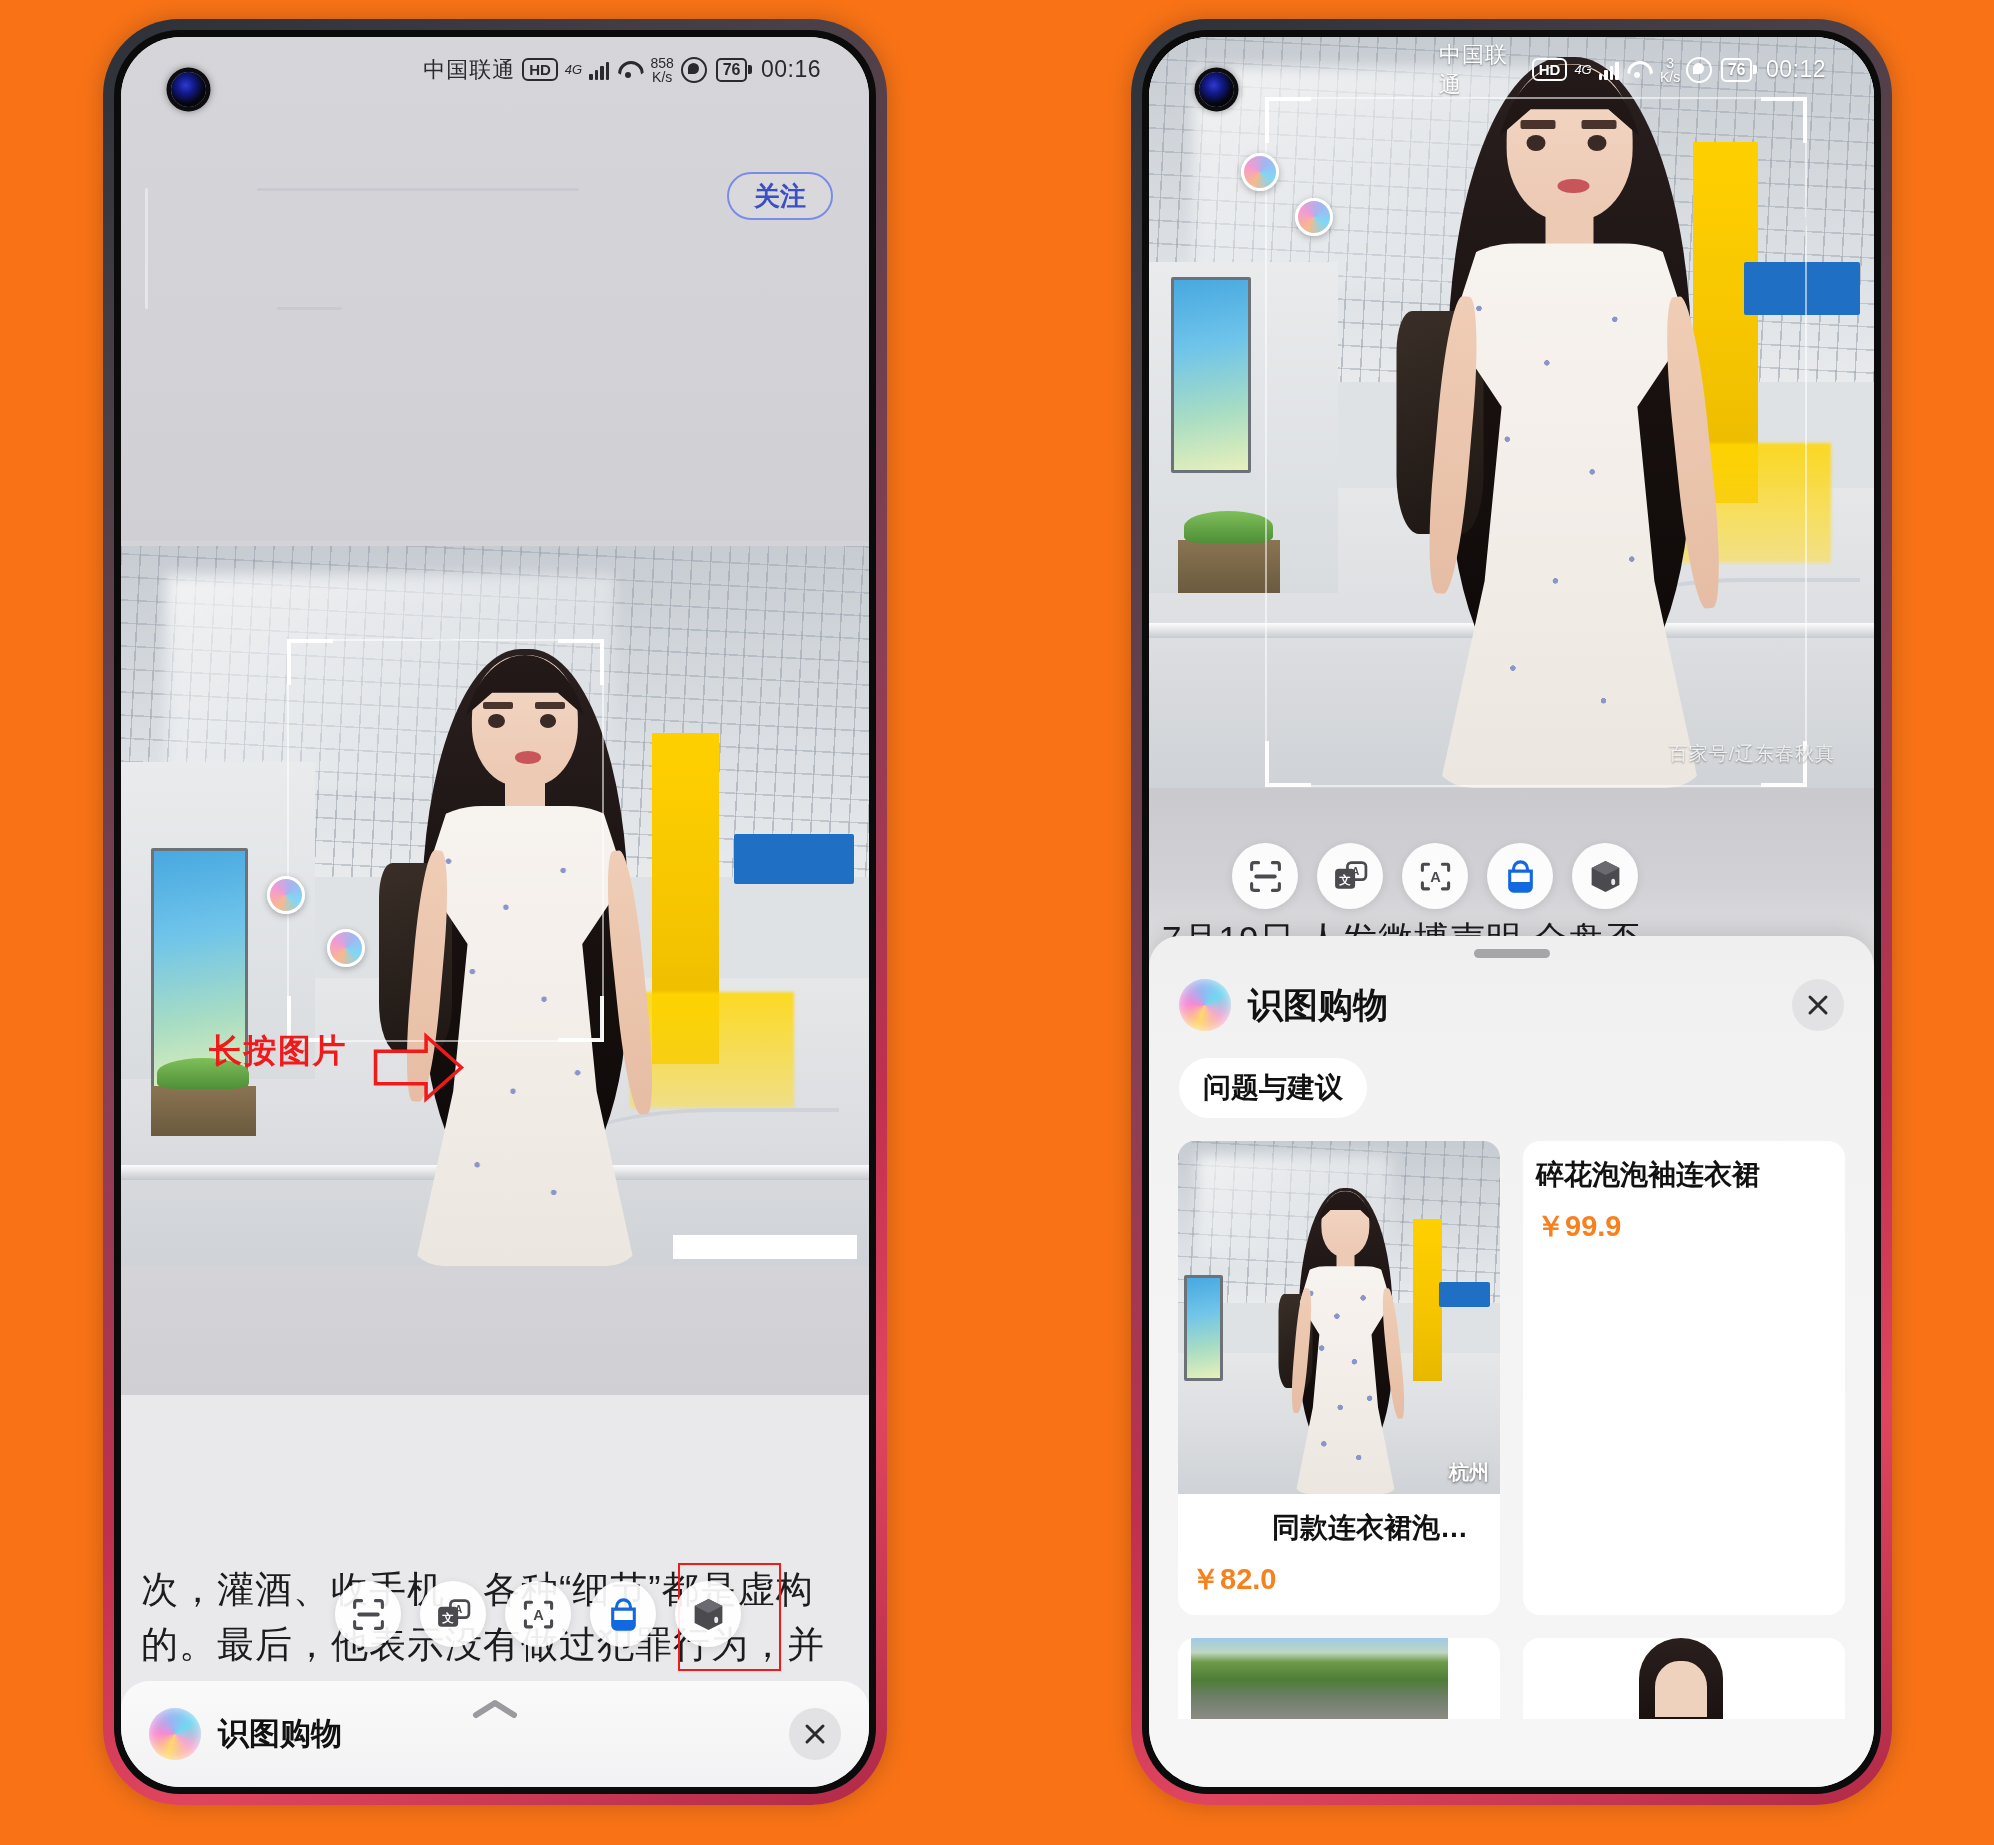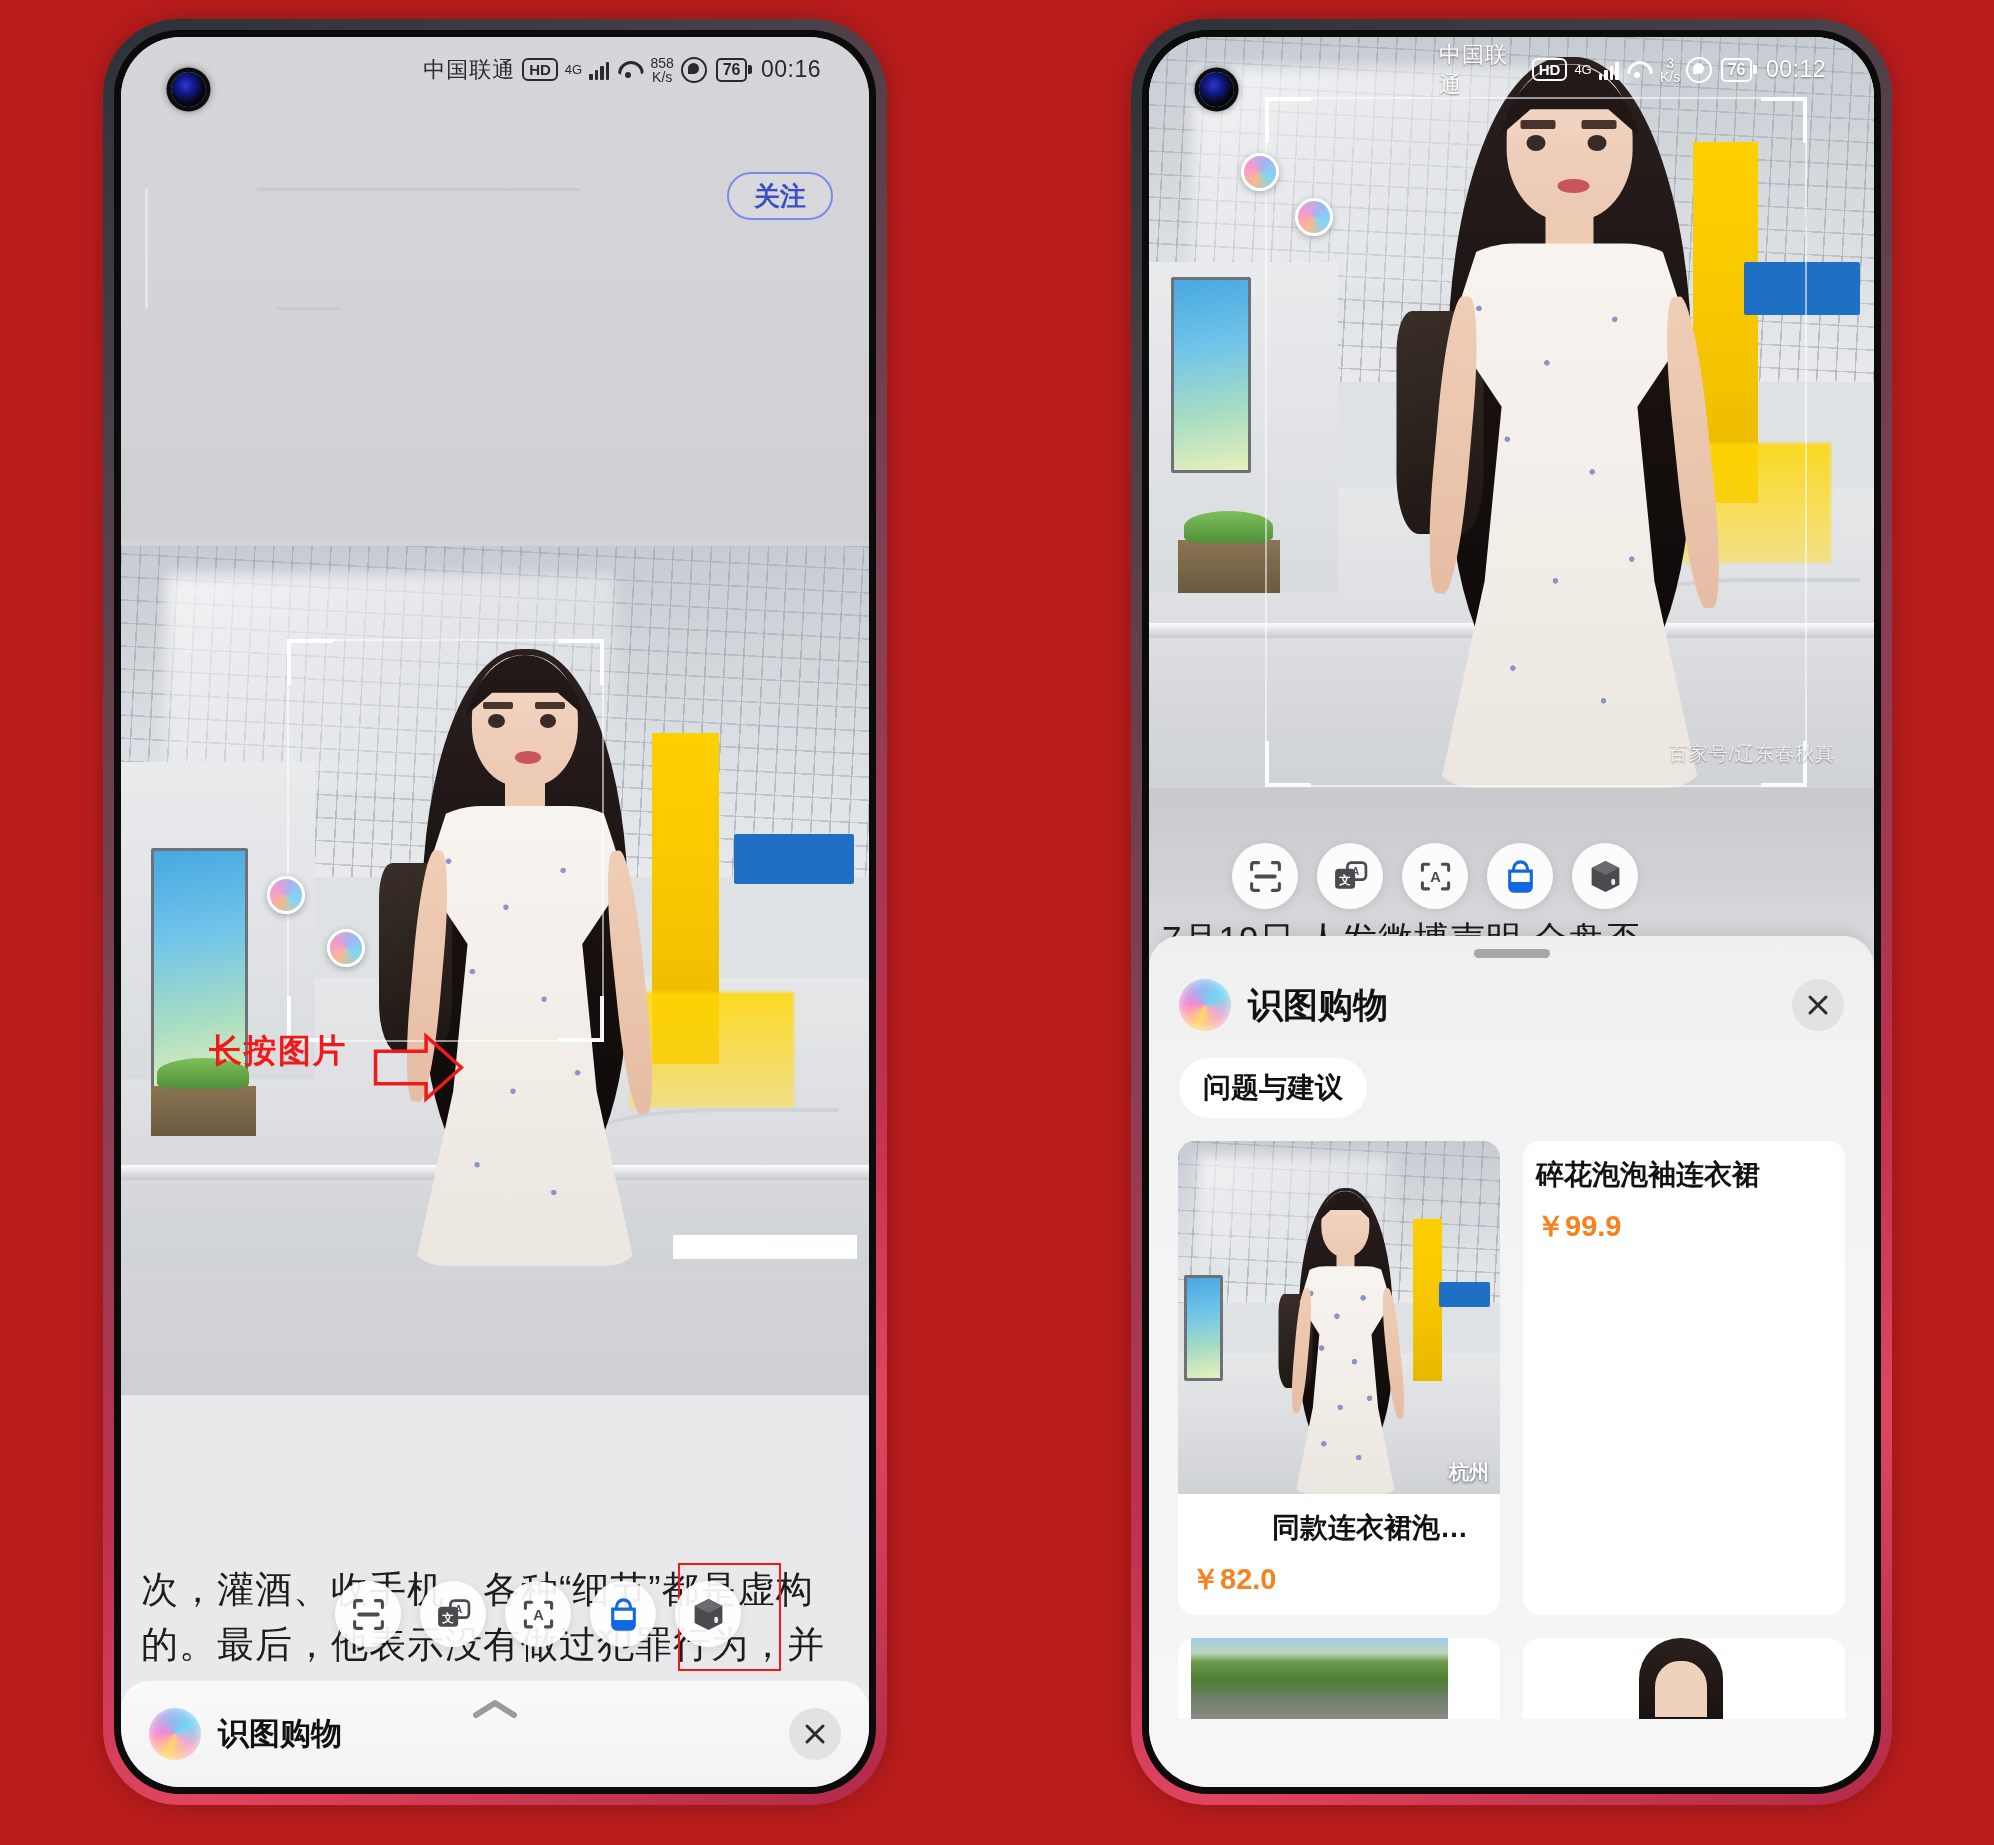--- a/index.html
+++ b/index.html
@@ -1,19 +1,19 @@
 <!DOCTYPE html>
 <html style="font-size:8px"><head>
 <meta charset="utf-8">
 <style>
   * { box-sizing: border-box; margin:0; padding:0; }
   html,body { width:1995px; height:1845px; background:#ffffff;
     font-family:"Liberation Sans","DejaVu Sans",sans-serif; overflow:hidden; }
 
-  .stage { position:relative; width:1995px; height:1845px; background:#b91c1c; }
+  .stage { position:relative; width:1995px; height:1845px; background:#f97316; }
 
   
   .phone { position:absolute; border-radius:76px; padding:11px;
     background:linear-gradient(150deg,#2c3138 0%,#4a4047 18%,#8a3f55 48%,#c0304f 68%,#e0455f 82%,#b02a48 100%);
     box-shadow:0 0 24px rgba(0,0,0,.22); }
   .phone-inner { position:relative; width:100%; height:100%; border-radius:66px;
     background:#0b0b0c; padding:7px; }
   .screen { position:relative; width:100%; height:100%; border-radius:60px;
     overflow:hidden; background:#d4d4d8; }
 
@@ -30,21 +30,21 @@
 
   
   .statusbar { position:absolute; left:0; top:0; width:100%; height:65px;
     display:flex; align-items:center; z-index:40; pointer-events:none; }
   .sb-left { width:40%; }
   .sb-center { flex:1; display:flex; align-items:center; justify-content:center; gap:7px; }
   .sb-right { display:flex; align-items:center; gap:9px; padding-right:48px; }
   .carrier { font-size:22px; letter-spacing:1px; }
   .hd-box { border:2px solid currentColor; border-radius:6px; padding:0.5px 5px;
     font-size:15px; font-weight:bold; line-height:1.15; }
-  .g4 { font-size:13px; vertical-align:super; }
+  .g4 { font-size:13px; vertical-align:super;font-style:italic; }
   .bars { display:flex; align-items:flex-end; gap:2px; height:20px; }
   .bars i { display:block; width:3.5px; background:currentColor; border-radius:1px; }
   .bars i:nth-child(1){height:6px}.bars i:nth-child(2){height:10px}
   .bars i:nth-child(3){height:14px}.bars i:nth-child(4){height:18px}
   .wifi { width:23px; height:19px; position:relative; }
   .wifi::before { content:""; position:absolute; left:1.5px; top:1px; width:20px; height:20px;
     border:3px solid currentColor; border-radius:50%; clip-path:polygon(0 0,100% 0,100% 45%,50% 75%,0 45%); }
   .wifi::after { content:""; position:absolute; left:8.6px; top:12px; width:6px; height:6px;
     background:currentColor; border-radius:50%; }
   .netspeed { font-size:14px; line-height:1.0; text-align:center; min-width:32px; }

